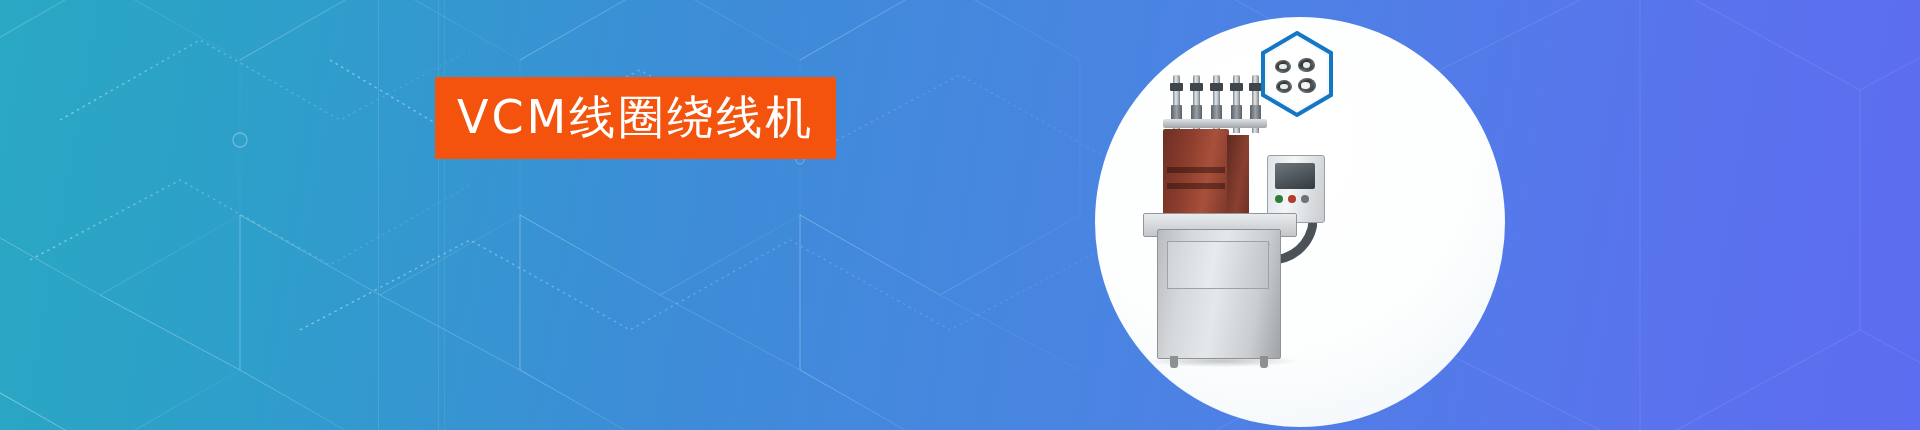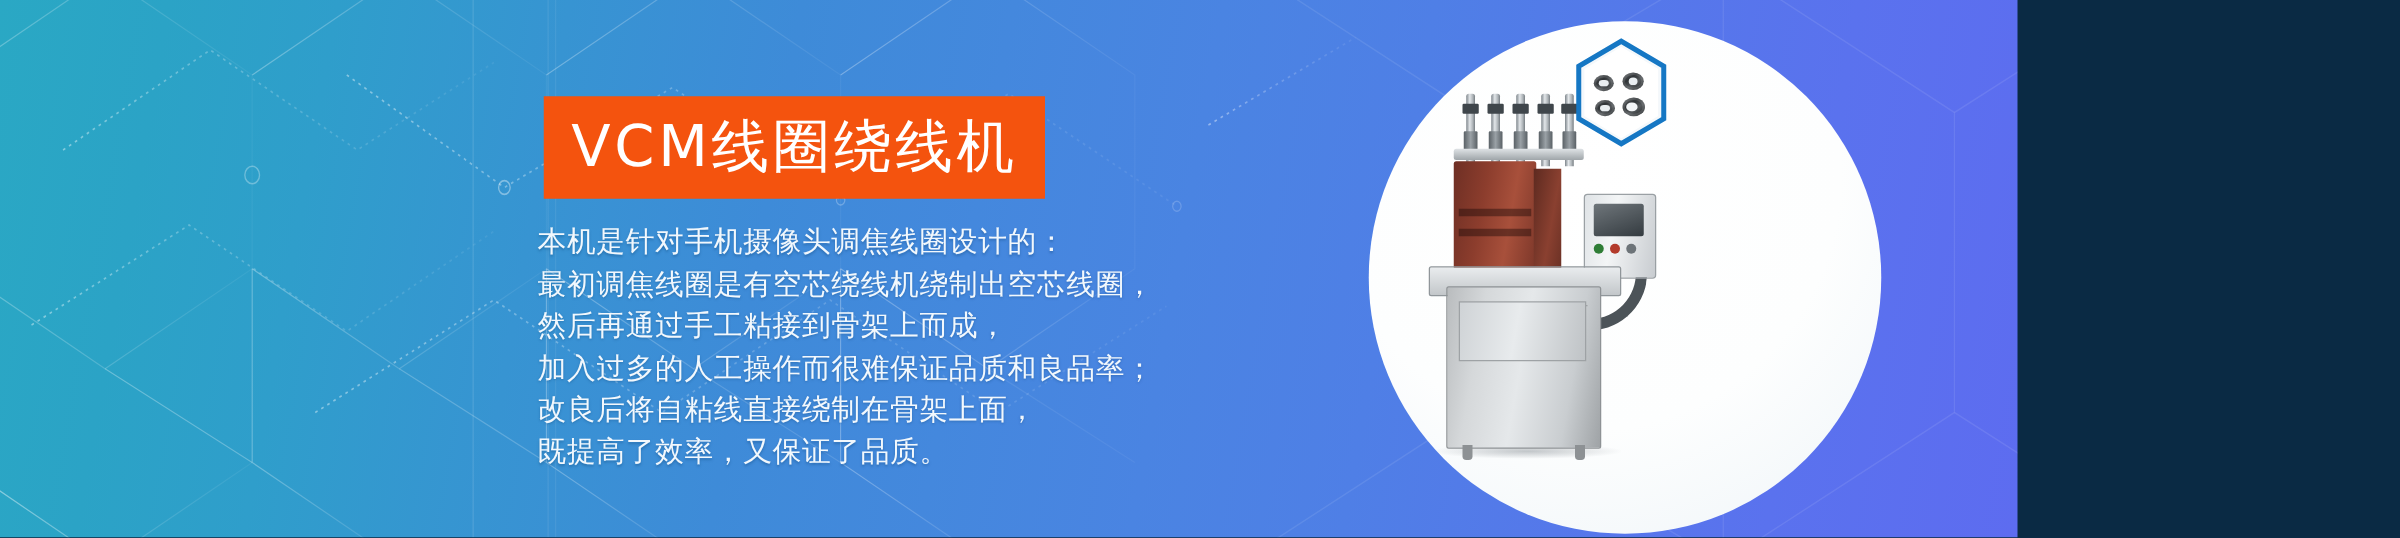--- a/index.html
+++ b/index.html
@@ -6,21 +6,21 @@
     margin: 0;
     padding: 0;
     background: #0a2a44;
   }
   body {
     font-family: "DejaVu Sans", "Liberation Sans", sans-serif;
   }
 
   .banner {
     position: relative;
-    width: 1614px;
+    width: 1920px;
     height: 430px;
     overflow: hidden;
     background: linear-gradient(100deg,
         #2aa8c4 0%,
         #2ba3c6 8%,
         #2f9ecb 16%,
         #3794d2 27%,
         #3e8bd8 38%,
         #4488dd 48%,
         #4a84e2 58%,
@@ -314,28 +314,20 @@
   </div>
 
   <div class="vline" style="left:378px; opacity:.55;"></div>
   <div class="vline" style="left:438px; opacity:.40;"></div>
   <div class="vline" style="left:444px; opacity:.30;"></div>
 
   <div class="title-box">
     <span class="title-text">VCM线圈绕线机</span>
   </div>
 
-  <div class="copy">
-    <span class="line">本机是针对手机摄像头调焦线圈设计的：</span>
-    <span class="line">最初调焦线圈是有空芯绕线机绕制出空芯线圈，</span>
-    <span class="line">然后再通过手工粘接到骨架上而成，</span>
-    <span class="line">加入过多的人工操作而很难保证品质和良品率；</span>
-    <span class="line">改良后将自粘线直接绕制在骨架上面，</span>
-    <span class="line">既提高了效率，又保证了品质。</span>
-  </div>
 
   <div class="photo-circle">
     <div class="machine">
       <div class="m-shadow"></div>
 
       <div class="m-spindles">
         <span class="sp s1"></span>
         <span class="sp s2"></span>
         <span class="sp s3"></span>
         <span class="sp s4"></span>

